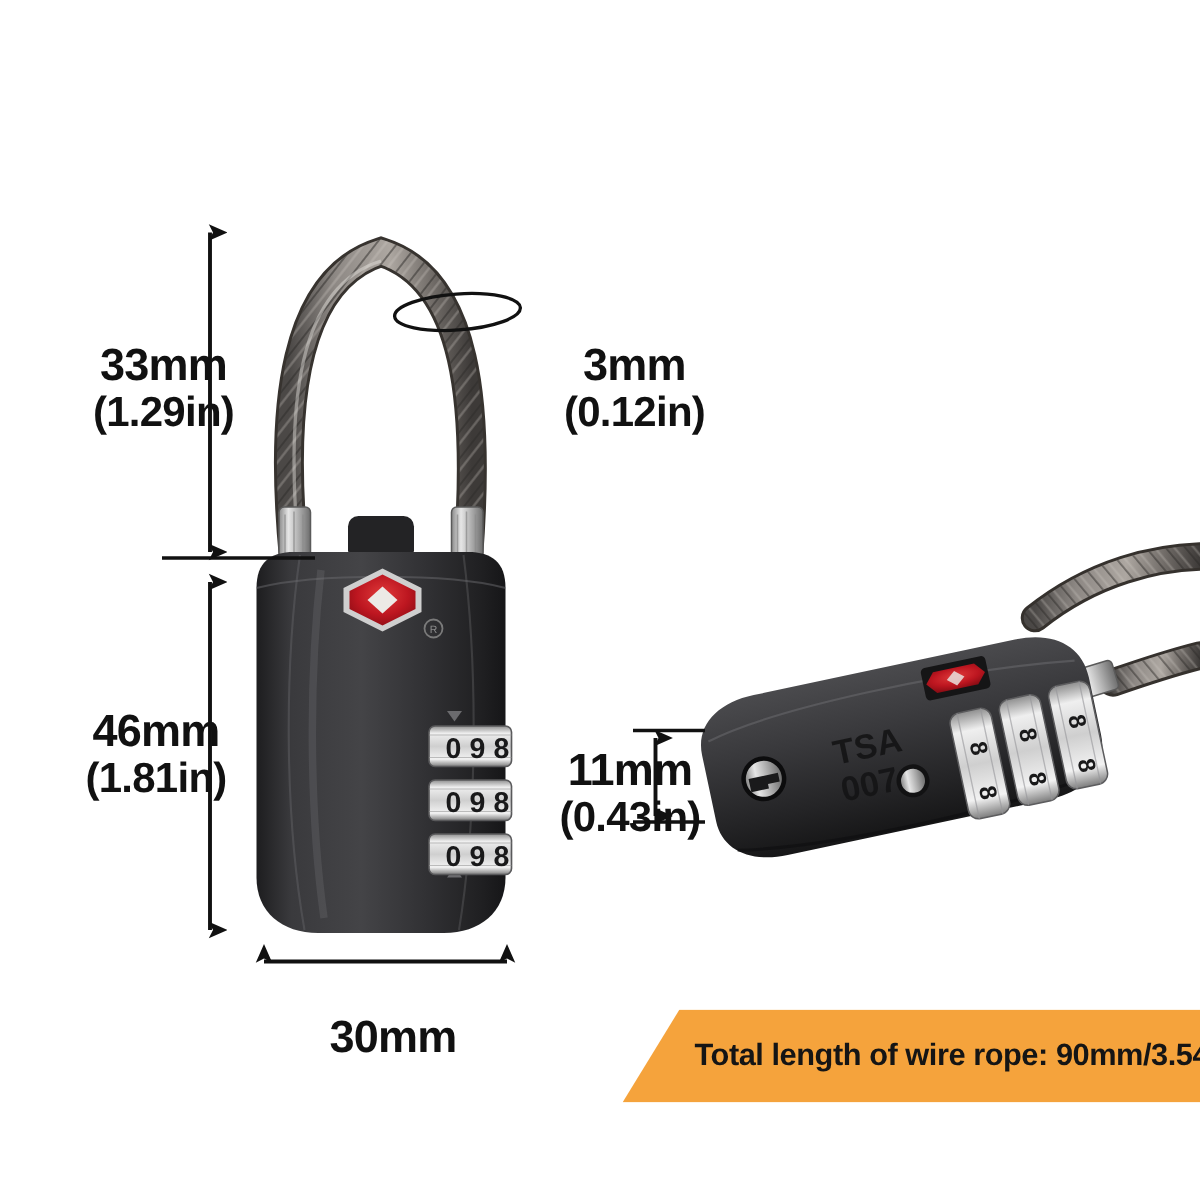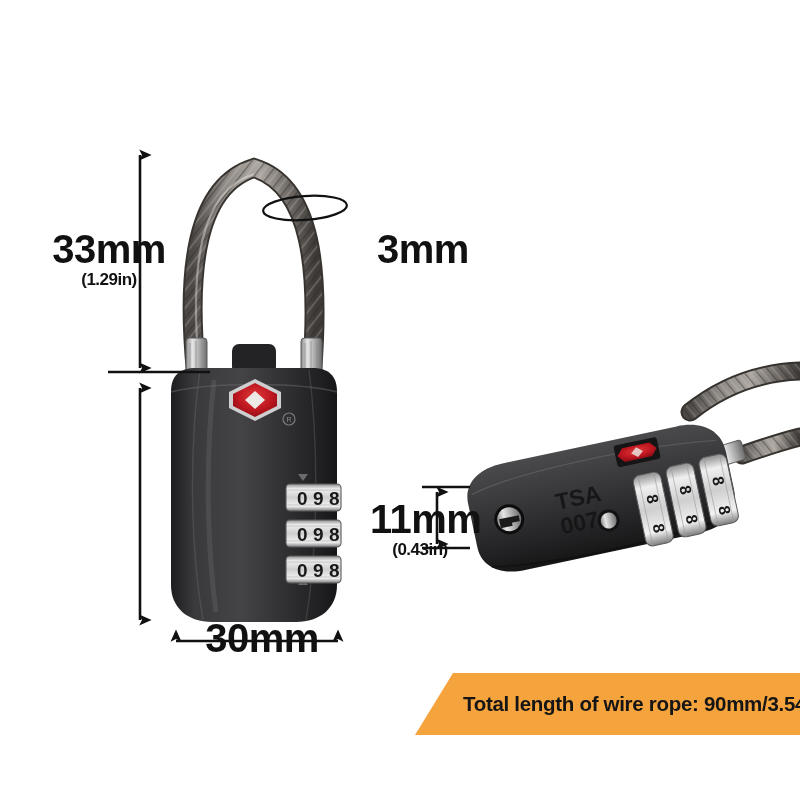--- a/index.html
+++ b/index.html
@@ -17,29 +17,29 @@
   }
   .dim-label {
     position: absolute;
     color: #111111;
     font-weight: bold;
     text-align: center;
     line-height: 1.08;
     white-space: nowrap;
     letter-spacing: -0.5px;
   }
-  .dim-main { font-size: 40px; }
-  .dim-sub  { font-size: 17px; }
+  .dim-main { font-size: 30px; }
+  .dim-sub  { font-size: 28px; }
 
   
   #label-33 { left: 48px;  top: 228px; width: 122px; }
   
   #label-46 { left: 40px;  top: 472px; width: 128px; }
   
-  #label-30 { left: 192px; top: 617px; width: 140px; text-align: center; }
+  #label-30 { left: 192px; top: 676px; width: 140px; text-align: center; }
   
   #label-3  { left: 368px; top: 228px; width: 110px; }
   
   #label-11 { left: 370px; top: 498px; width: 100px; }
 
   .banner {
     position: absolute;
     left: 415px;
     top: 673px;
     width: 385px;
@@ -287,22 +287,27 @@
     </g>
   </svg>
 
   <div class="dim-label" id="label-33">
     <div class="dim-main">33mm</div>
     <div class="dim-sub">(1.29in)</div>
   </div>
 
   <div class="dim-label" id="label-3">
     <div class="dim-main">3mm</div>
-  </div>
-
+    <div class="dim-sub">(0.12in)</div>
+  </div>
+
+  <div class="dim-label" id="label-46">
+    <div class="dim-main">46mm</div>
+    <div class="dim-sub">(1.81in)</div>
+  </div>
 
   <div class="dim-label" id="label-30">
     <div class="dim-main">30mm</div>
   </div>
 
   <div class="dim-label" id="label-11">
     <div class="dim-main">11mm</div>
     <div class="dim-sub">(0.43in)</div>
   </div>
 

